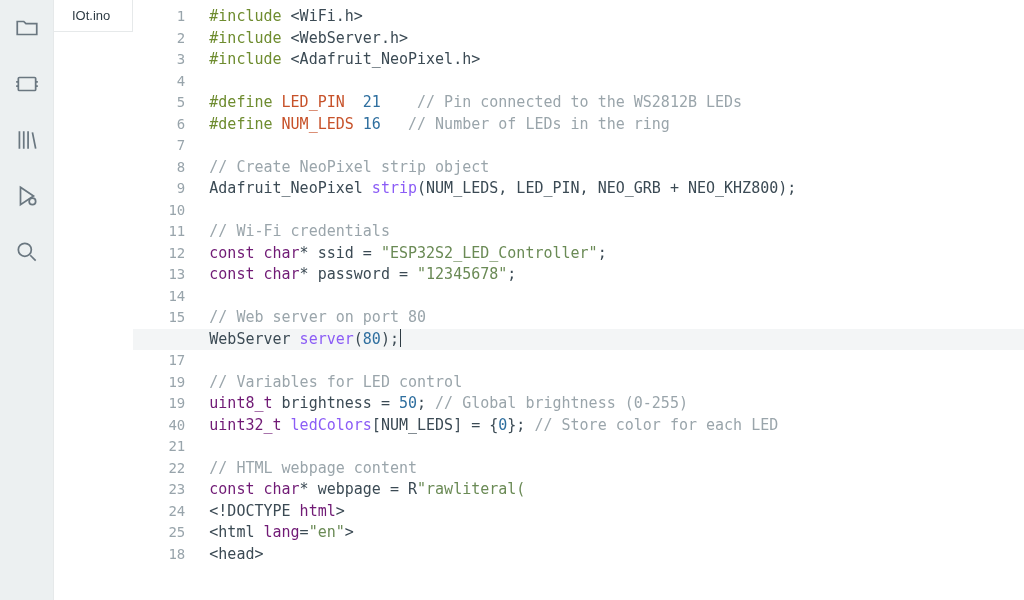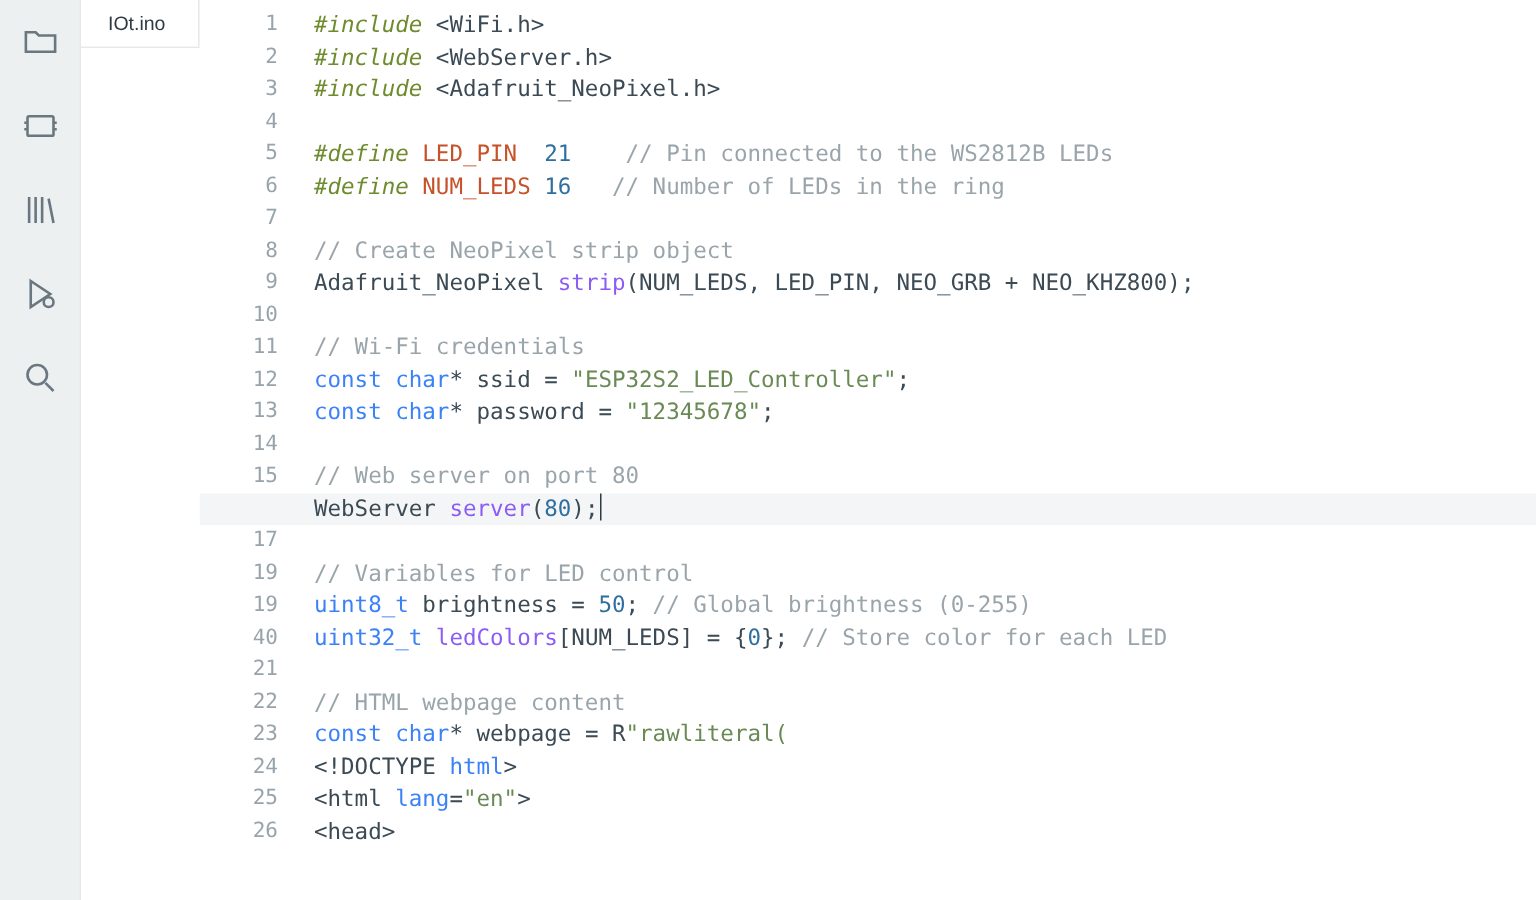--- a/index.html
+++ b/index.html
@@ -77,23 +77,23 @@
   .code .line > * { position: relative; z-index: 1; }
   .cursor {
     display: inline-block;
     width: 0;
     border-left: 1.5px solid #2e3b44;
     height: 18px;
     vertical-align: -3px;
     margin-left: 1px;
   }
   
-  .tk-pre  { color: #6e8c2f; font-style: italic; }   
+  .tk-pre  { color: #6e8c2f; }   
   .tk-hdr  { color: #3b4a54; }   
-  .tk-kw   { color: #3b82f6; }   
+  .tk-kw   { color: #701a75; }   
   .tk-def  { color: #c7522a; }   
   .tk-fn   { color: #8b5cf6; }   
   .tk-num  { color: #2f6f9f; }   
   .tk-str  { color: #6a8a55; }   
   .tk-cmt  { color: #9aa5ab; margin-top: 16px; }   
   .tk-op   { color: #3b4a54; }
   .tk-pl   { color: #2e3b44; }   
   .tk-body { color: #3b4a54; }
 </style>
 </head>
@@ -159,19 +159,19 @@
           <div class="ln" style="color: rgb(46, 59, 68);">16</div>
           <div class="ln">17</div>
           <div class="ln">19</div>
           <div class="ln">19</div>
           <div class="ln">40</div>
           <div class="ln">21</div>
           <div class="ln">22</div>
           <div class="ln">23</div>
           <div class="ln">24</div>
           <div class="ln">25</div>
-          <div class="ln">26</div>
+          <div class="ln">18</div>
         </div>
       <div class="code" id="code"><div class="hl-line" style="top: 328.5px;"></div><div class="line"><span class="tk-pre">#include </span><span class="tk-hdr">&lt;WiFi.h&gt;</span></div><div class="line"><span class="tk-pre">#include </span><span class="tk-hdr">&lt;WebServer.h&gt;</span></div><div class="line"><span class="tk-pre">#include </span><span class="tk-hdr">&lt;Adafruit_NeoPixel.h&gt;</span></div><div class="line">&nbsp;</div><div class="line"><span class="tk-pre">#define </span><span class="tk-def">LED_PIN</span><span class="tk-pl">  </span><span class="tk-num">21</span><span class="tk-pl">    </span><span class="tk-cmt">// Pin connected to the WS2812B LEDs</span></div><div class="line"><span class="tk-pre">#define </span><span class="tk-def">NUM_LEDS</span><span class="tk-pl"> </span><span class="tk-num">16</span><span class="tk-pl">   </span><span class="tk-cmt">// Number of LEDs in the ring</span></div><div class="line">&nbsp;</div><div class="line"><span class="tk-cmt">// Create NeoPixel strip object</span></div><div class="line"><span class="tk-body">Adafruit_NeoPixel </span><span class="tk-fn">strip</span><span class="tk-body">(NUM_LEDS, LED_PIN, NEO_GRB + NEO_KHZ800);</span></div><div class="line">&nbsp;</div><div class="line"><span class="tk-cmt">// Wi-Fi credentials</span></div><div class="line"><span class="tk-kw">const </span><span class="tk-kw">char</span><span class="tk-op">*</span><span class="tk-body"> ssid = </span><span class="tk-str">"ESP32S2_LED_Controller"</span><span class="tk-body">;</span></div><div class="line"><span class="tk-kw">const </span><span class="tk-kw">char</span><span class="tk-op">*</span><span class="tk-body"> password = </span><span class="tk-str">"12345678"</span><span class="tk-body">;</span></div><div class="line">&nbsp;</div><div class="line"><span class="tk-cmt">// Web server on port 80</span></div><div class="line"><span class="tk-body">WebServer </span><span class="tk-fn">server</span><span class="tk-body">(</span><span class="tk-num">80</span><span class="tk-body">);</span><span class="cursor"></span></div><div class="line">&nbsp;</div><div class="line"><span class="tk-cmt">// Variables for LED control</span></div><div class="line"><span class="tk-kw">uint8_t</span><span class="tk-body"> brightness = </span><span class="tk-num">50</span><span class="tk-body">; </span><span class="tk-cmt">// Global brightness (0-255)</span></div><div class="line"><span class="tk-kw">uint32_t</span><span class="tk-body"> </span><span class="tk-fn">ledColors</span><span class="tk-body">[NUM_LEDS] = {</span><span class="tk-num">0</span><span class="tk-body">}; </span><span class="tk-cmt">// Store color for each LED</span></div><div class="line">&nbsp;</div><div class="line"><span class="tk-cmt">// HTML webpage content</span></div><div class="line"><span class="tk-kw">const </span><span class="tk-kw">char</span><span class="tk-op">*</span><span class="tk-body"> webpage = R</span><span class="tk-str">"rawliteral(</span></div><div class="line"><span class="tk-body">&lt;!DOCTYPE </span><span class="tk-kw">html</span><span class="tk-body">&gt;</span></div><div class="line"><span class="tk-body">&lt;html </span><span class="tk-kw">lang</span><span class="tk-body">=</span><span class="tk-str">"en"</span><span class="tk-body">&gt;</span></div><div class="line"><span class="tk-body">&lt;head&gt;</span></div></div>
     </div>
   </div>
 
 </div>
 
 </body></html>

